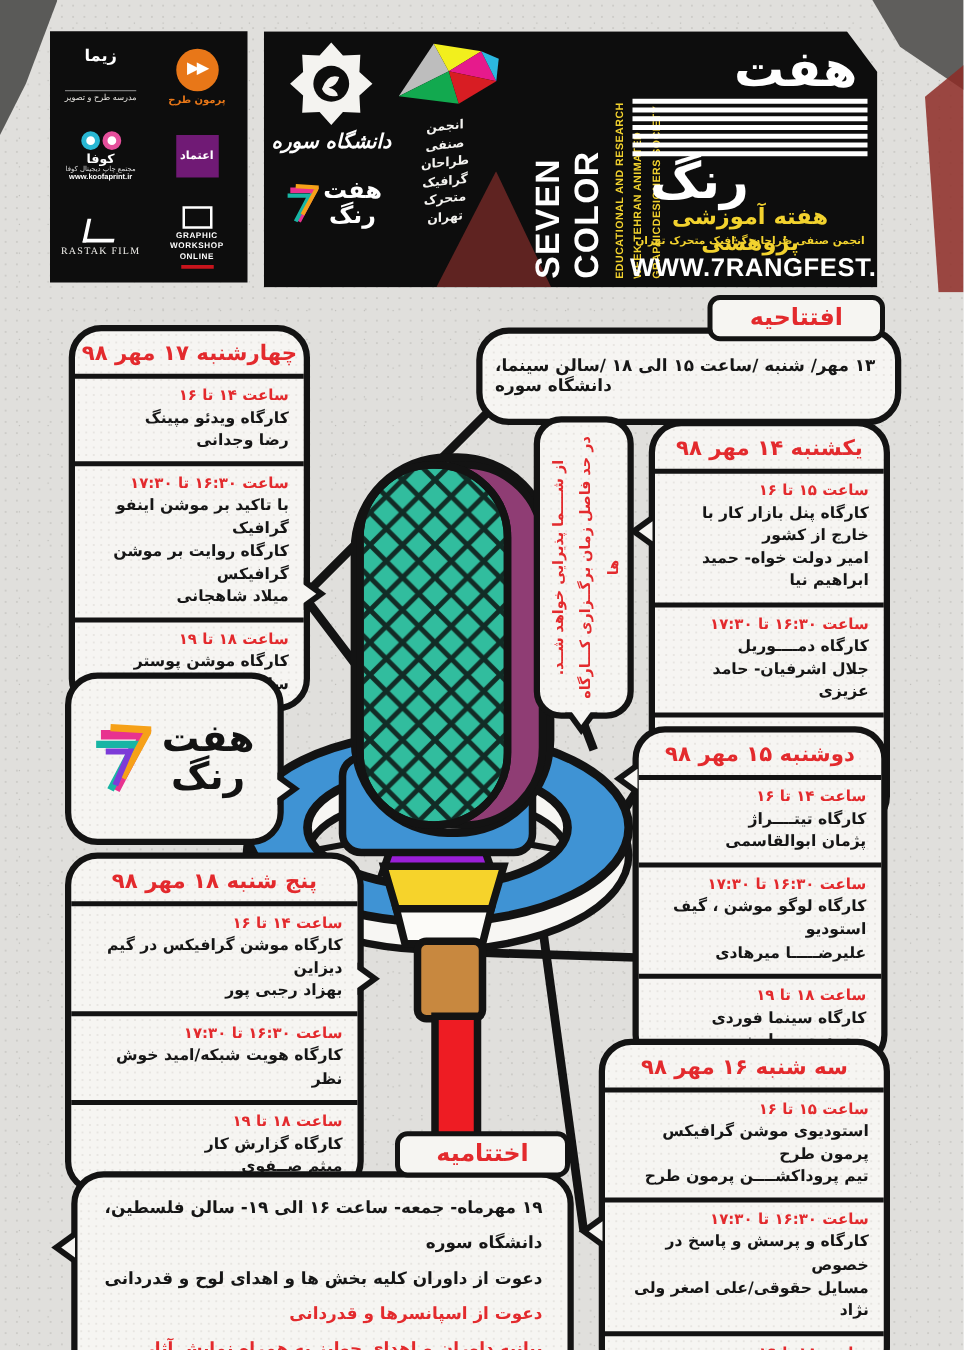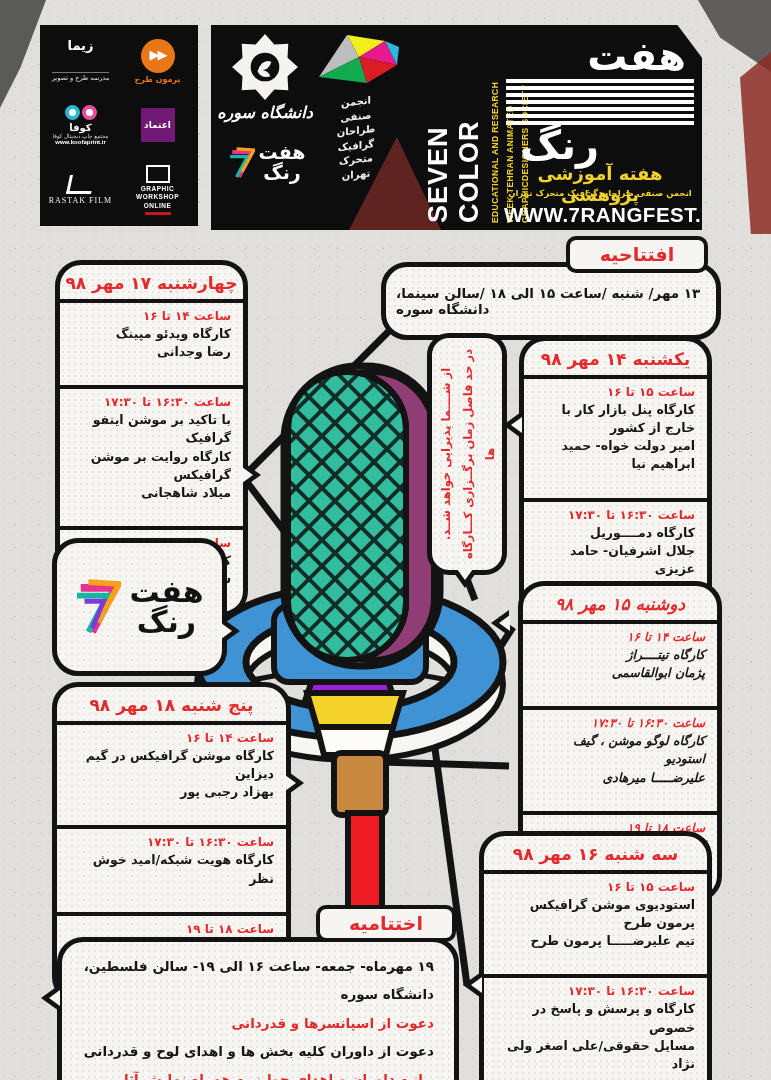--- a/index.html
+++ b/index.html
@@ -48,21 +48,21 @@
   .stripes{margin:4px 0;}
   .stripes div{height:3.5px;background:#fff;margin-bottom:3.5px;}
   .biglogo .w2{font-size:40px;font-weight:bold;line-height:.9;text-align:left;padding-left:14px;margin-top:-2px;}
   .sub-fa{left:295px;top:138px;width:188px;text-align:center;color:#f2d22e;font-size:18px;font-weight:bold;}
   .assoc-line{left:295px;top:163px;width:188px;text-align:center;color:#f2d22e;font-size:8.5px;font-weight:bold;}
   .website{left:293px;top:178px;width:192px;text-align:center;color:#fff;font-size:20.5px;font-weight:bold;font-family:"Liberation Sans",sans-serif;letter-spacing:.5px;}
   
   .bubble{position:absolute;background-color:#f6f5f2;border:5px solid #131313;border-radius:26px;z-index:4;
     background-image:radial-gradient(#e7e5e1 .8px,transparent .9px);background-size:6px 6px;}
   .day-title{color:#e32a2d;font-weight:bold;font-size:17px;text-align:center;padding:8px 4px 6px;border-bottom:4px solid #131313;direction:rtl;}
-  .session{border-bottom:4px solid #131313;padding:6px 12px 24px;direction:rtl;text-align:right;}
+  .session{border-bottom:4px solid #131313;padding:6px 12px 8px;direction:rtl;text-align:right;}
   .session:last-child{border-bottom:none;border-radius:0 0 20px 20px;}
   .time{color:#e32a2d;font-size:12px;font-weight:bold;margin-bottom:2px;}
   .wline{color:#161616;font-size:12.5px;font-weight:bold;line-height:1.45;}
   .label-bubble{position:absolute;z-index:5;background:#f6f5f2;border:4px solid #131313;border-radius:10px;color:#e32a2d;font-weight:bold;font-size:19px;text-align:center;padding:3px 0 4px;}
   .opening-info{padding:18px 10px;text-align:left;direction:rtl;color:#161616;font-size:13.5px;font-weight:bold;box-sizing:border-box;}
   .closing-big{padding:10px 20px;box-sizing:border-box;}
   .cline{font-size:13.5px;font-weight:bold;line-height:2.1;direction:rtl;text-align:right;}
   .c-black{color:#161616;} .c-red{color:#e32a2d;}
   
   .note-bubble{width:70px;height:232px;border-radius:22px;}
@@ -294,21 +294,21 @@
       <polyline points="7,2 23,3 12,23" stroke="#f6a118" stroke-width="3" fill="none"></polyline>
       <polyline points="5,12 15,12 9,26" stroke="#7c3bd8" stroke-width="2.5" fill="none"></polyline>
     </svg>
     <div class="hr-words">
       <div>هفت</div>
       <div>رنگ</div>
     </div>
   </div>
   <div class="tail-right" style="left:222px;top:618px;"></div>
 
-  <div class="bubble" style="left:518px;top:581px;width:194px;font-style:italic;">
+  <div class="bubble" style="left:506px;top:581px;width:194px;">
     <div class="day-title">دوشنبه ۱۵ مهر ۹۸</div>
     <div class="session">
       <div class="time">ساعت ۱۴ تا ۱۶</div>
       <div class="wline">کارگاه تیتــــراژ</div>
       <div class="wline">پژمان ابوالقاسمی</div>
     </div>
     <div class="session">
       <div class="time">ساعت ۱۶:۳۰ تا ۱۷:۳۰</div>
       <div class="wline">کارگاه لوگو موشن ، گیف استودیو</div>
       <div class="wline">علیرضـــــا میرهادی</div>
@@ -338,38 +338,38 @@
       <div class="wline">میثم صــفوی</div>
     </div>
   </div>
   <div class="tail-right" style="left:286px;top:770px;"></div>
 
   <div class="bubble" style="left:479px;top:831px;width:223px;">
     <div class="day-title">سه شنبه ۱۶ مهر ۹۸</div>
     <div class="session">
       <div class="time">ساعت ۱۵ تا ۱۶</div>
       <div class="wline">استودیوی موشن گرافیکس پرمون طرح</div>
-      <div class="wline">تیم علیرضـــــا پرمون طرح</div>
+      <div class="wline">تیم پروداکشــــن پرمون طرح</div>
     </div>
     <div class="session">
       <div class="time">ساعت ۱۶:۳۰ تا ۱۷:۳۰</div>
       <div class="wline">کارگاه و پرسش و پاسخ در خصوص</div>
       <div class="wline">مسایل حقوقی/علی اصغر ولی نژاد</div>
     </div>
     <div class="session">
       <div class="time">ساعت ۱۸ تا ۱۹</div>
 
     </div>
   </div>
   <div class="tail-left" style="left:463px;top:972px;"></div>
 
   <div class="bubble closing-big" style="left:57px;top:937px;width:402px;">
     <div class="cline c-black">۱۹ مهرماه- جمعه- ساعت ۱۶ الی ۱۹- سالن فلسطین، دانشگاه سوره</div>
+    <div class="cline c-black">دعوت از داوران کلیه بخش ها و اهدای لوح و قدردانی</div>
     <div class="cline c-red">دعوت از اسپانسرها و قدردانی</div>
-    <div class="cline c-black">دعوت از داوران کلیه بخش ها و اهدای لوح و قدردانی</div>
     <div class="cline c-red">بیانیه داوران و اهدای جوایز به همراه نمایش آثار</div>
   </div>
   <div class="tail-left" style="left:41px;top:985px;"></div>
   <div class="label-bubble" style="left:316px;top:905px;width:132px;">
     <span>اختتامیه</span>
   </div>
 
 </div>
 
 </body></html>

